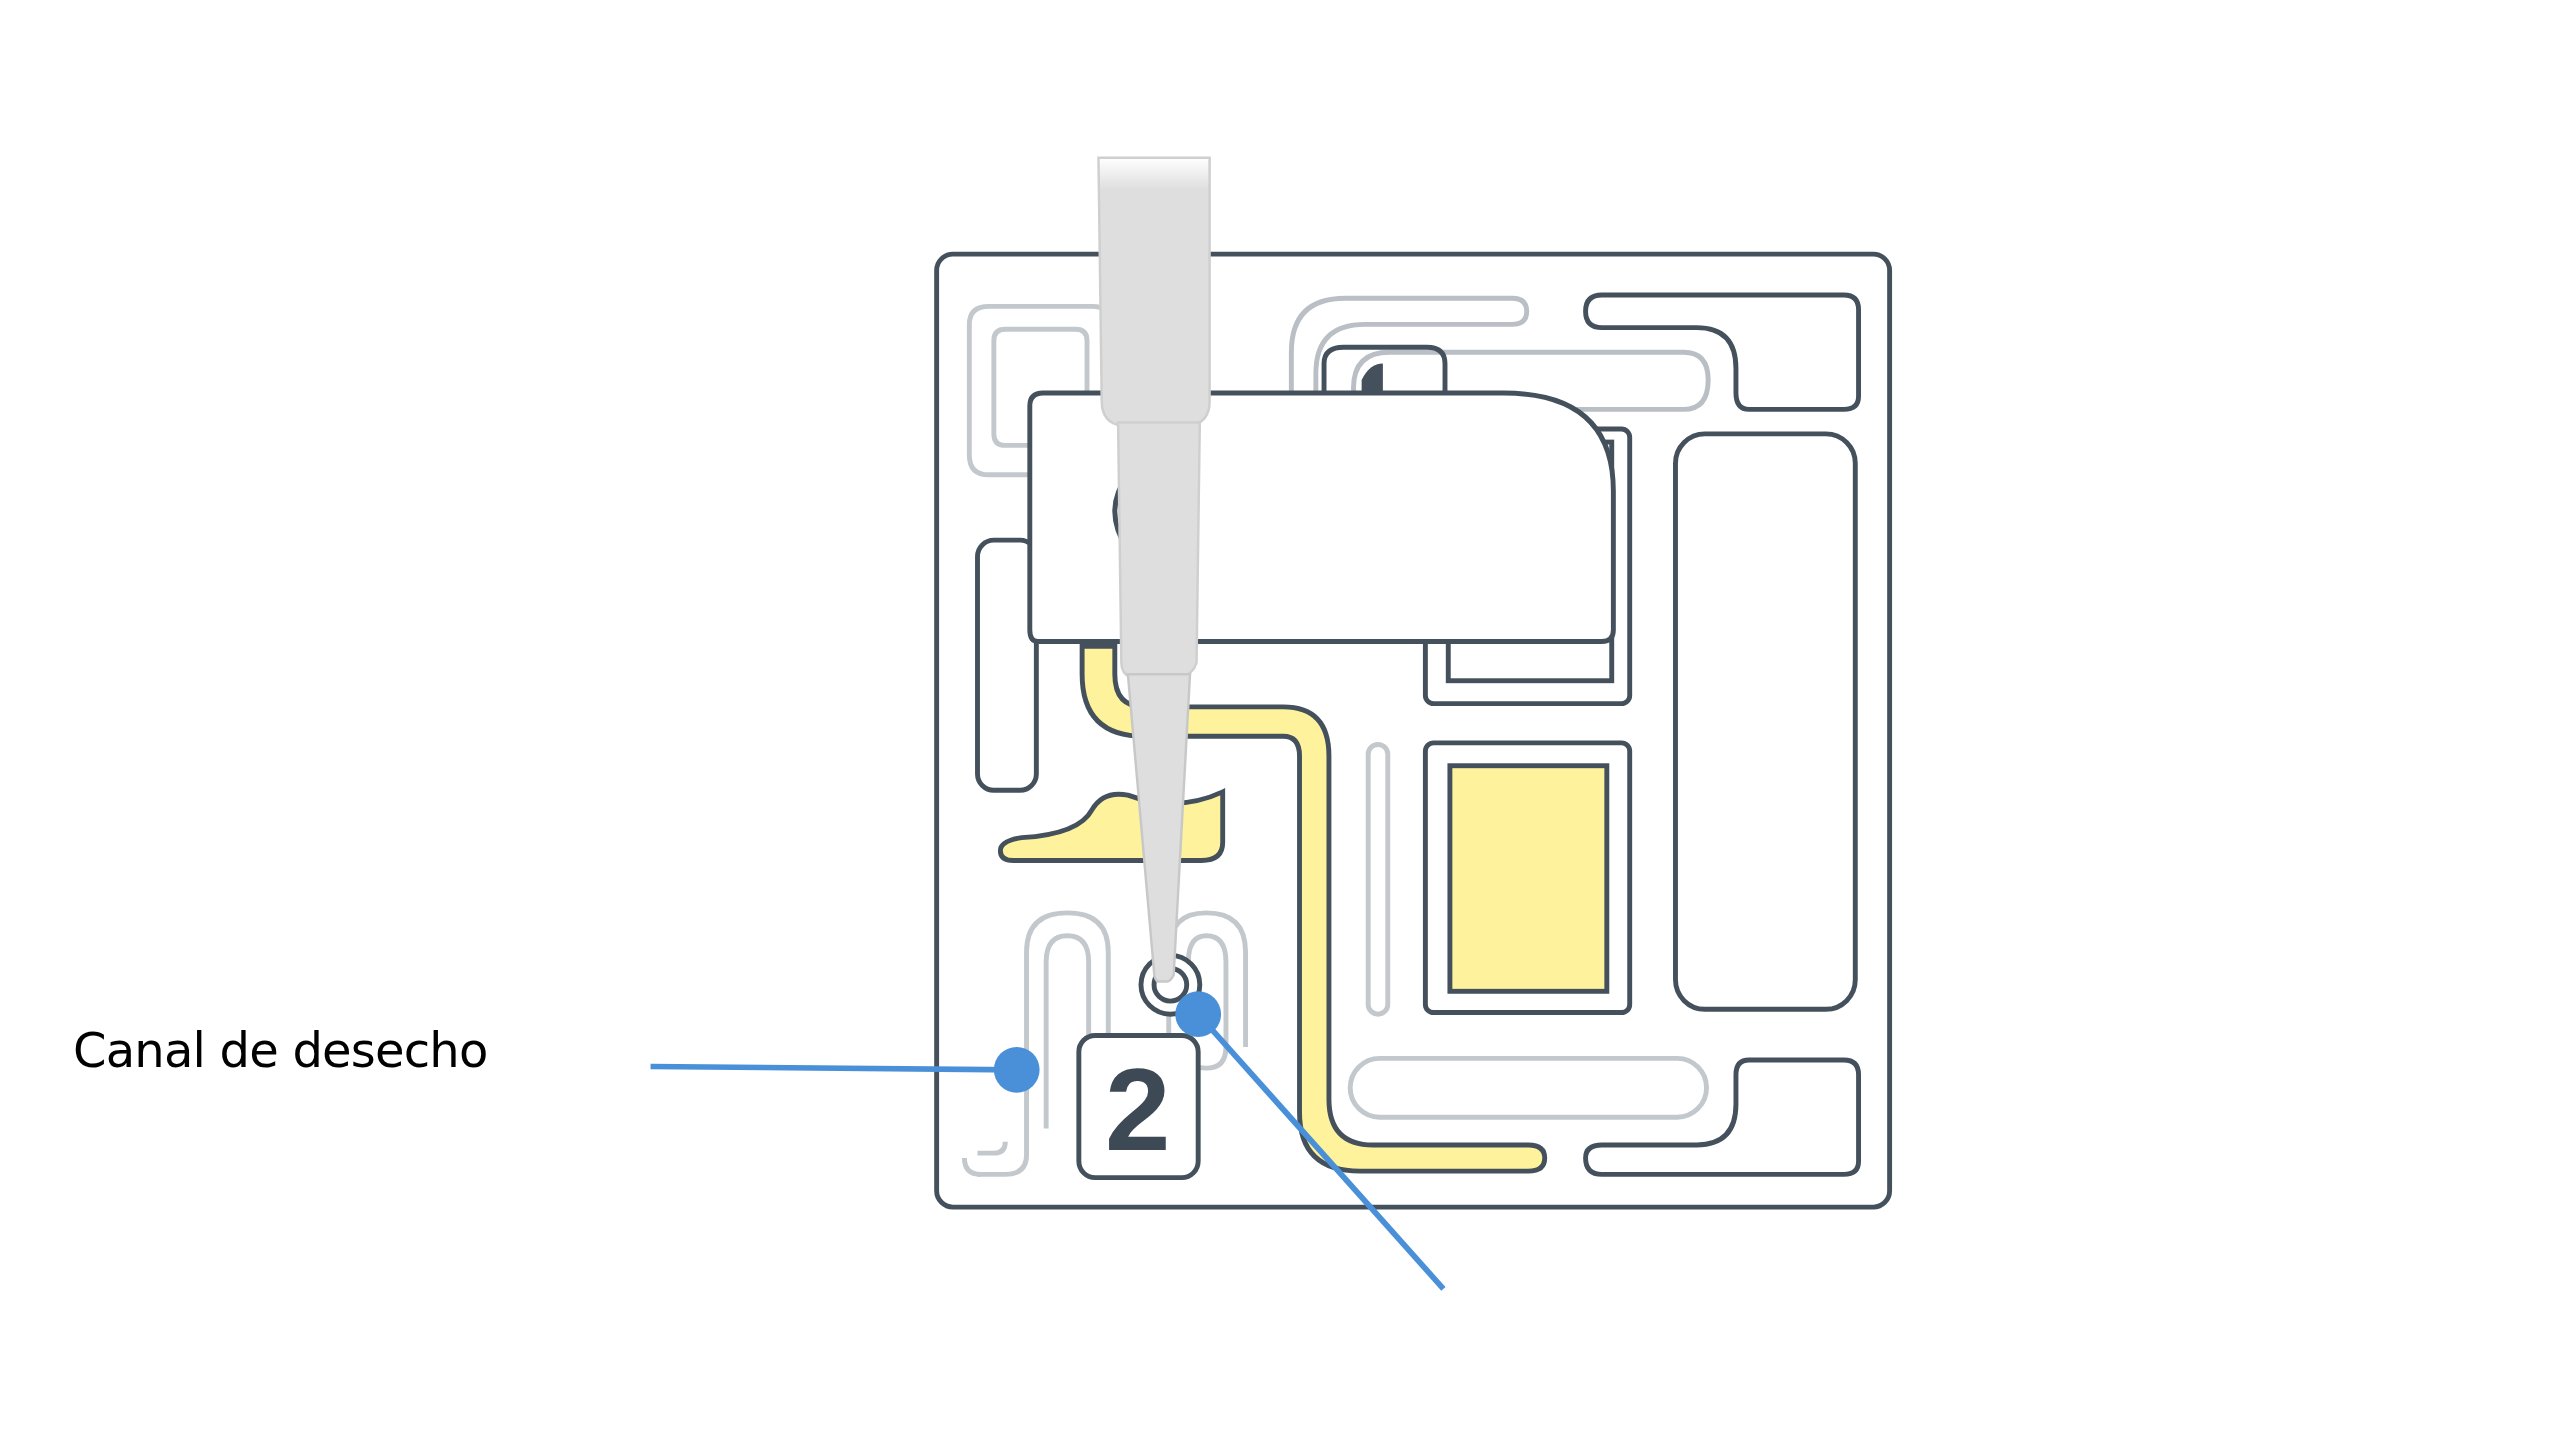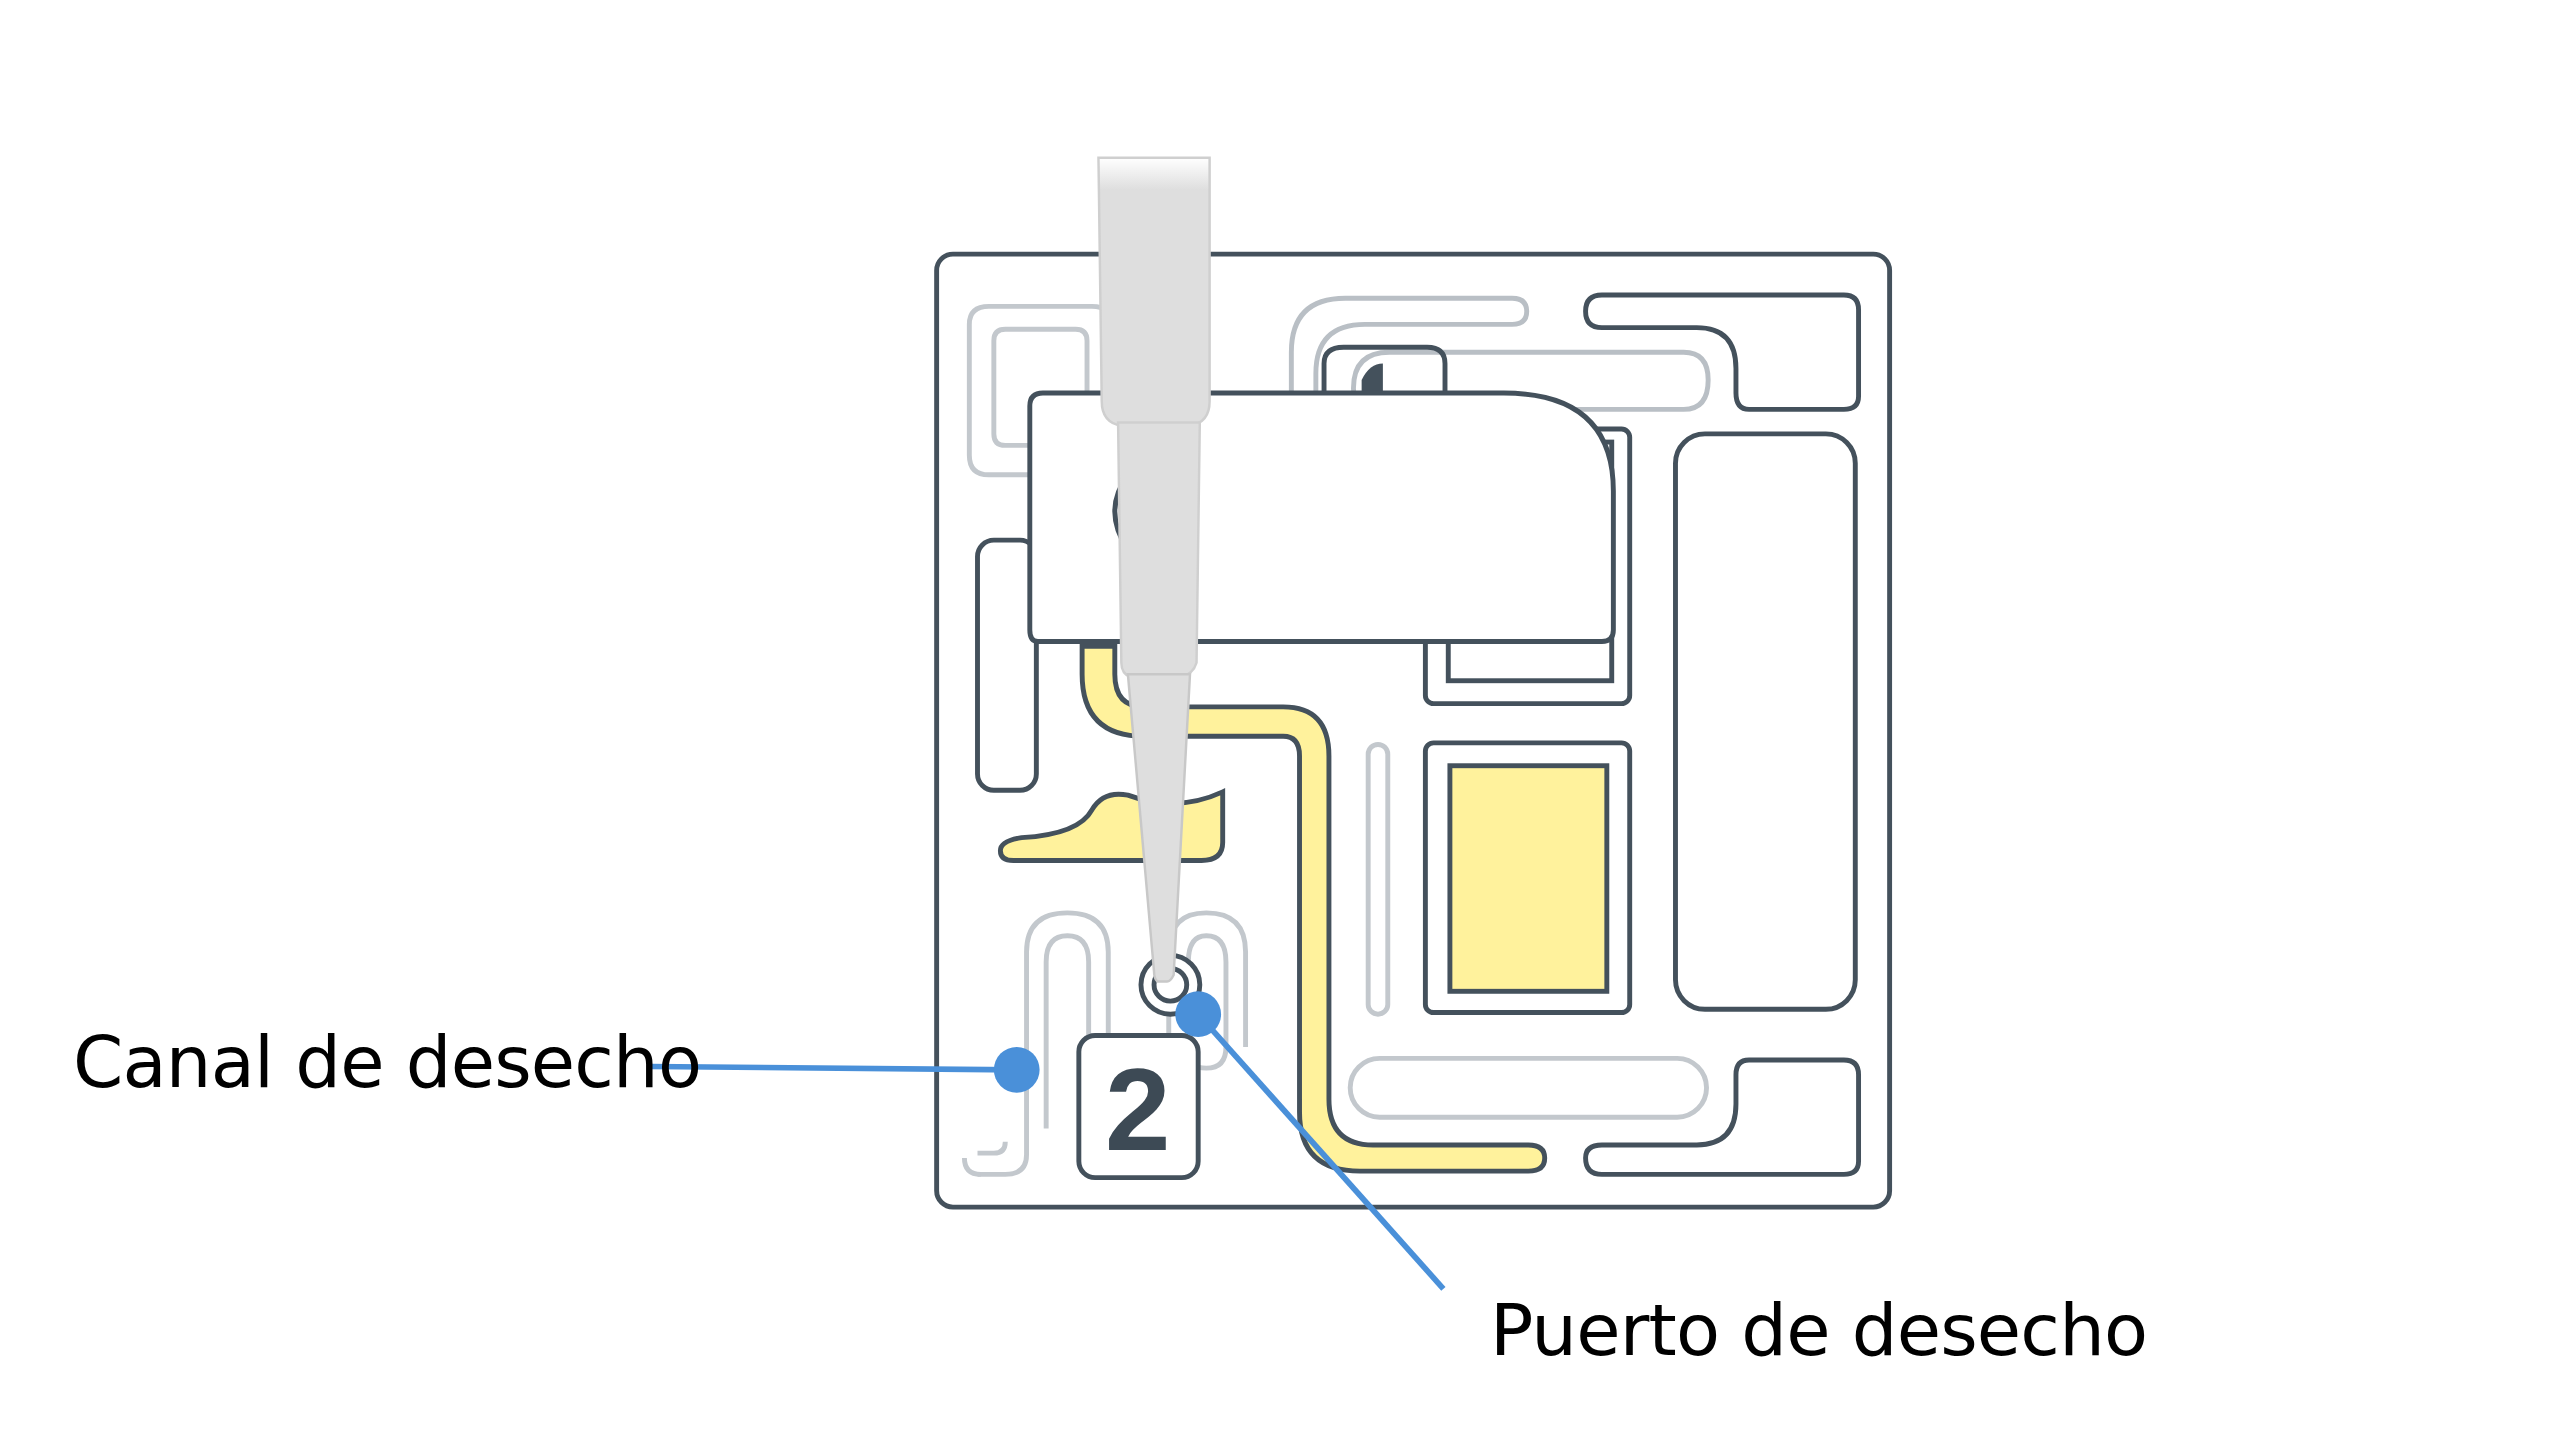--- a/index.html
+++ b/index.html
@@ -1,18 +1,18 @@
 <!DOCTYPE html>
 <html style="font-size:12.3px"><head>
 <meta charset="utf-8">
 <style>
   html, body { margin: 0; padding: 0; background: #ffffff; }
   body { width: 2550px; height: 1453px; overflow: hidden; position: relative; font-family: "Liberation Sans", "DejaVu Sans", sans-serif; }
   #stage { position: absolute; left: 0; top: 0; width: 2550px; height: 1453px; }
-  .label { position: absolute; color: #000; font-family: "DejaVu Sans", "Liberation Sans", sans-serif; font-size: 72px; line-height: 1; white-space: nowrap; letter-spacing: -0.8px; }
+  .label { position: absolute; color: #000; font-family: "DejaVu Sans", "Liberation Sans", sans-serif; font-size: 48px; line-height: 1; white-space: nowrap; letter-spacing: -0.8px; }
 </style>
 </head>
 <body>
 
 <div id="stage">
   <svg width="2550" height="1453" viewBox="0 0 1560 888" xmlns="http://www.w3.org/2000/svg">
 
     <rect x="573" y="155" width="583" height="583" rx="10" ry="10" fill="#ffffff" stroke="#44515c" stroke-width="3"></rect>
 
     <g fill="none" stroke="#c3c8cd" stroke-width="3">
@@ -84,15 +84,14 @@
       <line x1="398" y1="652" x2="622" y2="654" stroke="#4a90d9" stroke-width="3.5"></line>
       <circle cx="622" cy="654" r="14" fill="#4a90d9"></circle>
     </g>
     <g>
       <line x1="733" y1="620" x2="883" y2="788" stroke="#4a90d9" stroke-width="3.5"></line>
       <circle cx="733" cy="620" r="14" fill="#4a90d9"></circle>
     </g>
   </svg>
 
   <div class="label" style="left:73px; top:1026px;">Canal de desecho</div>
-  <div class="label" style="left:1490px; top:1294px;">Puerto de desecho</div>
 </div>
 
 
 </body></html>

